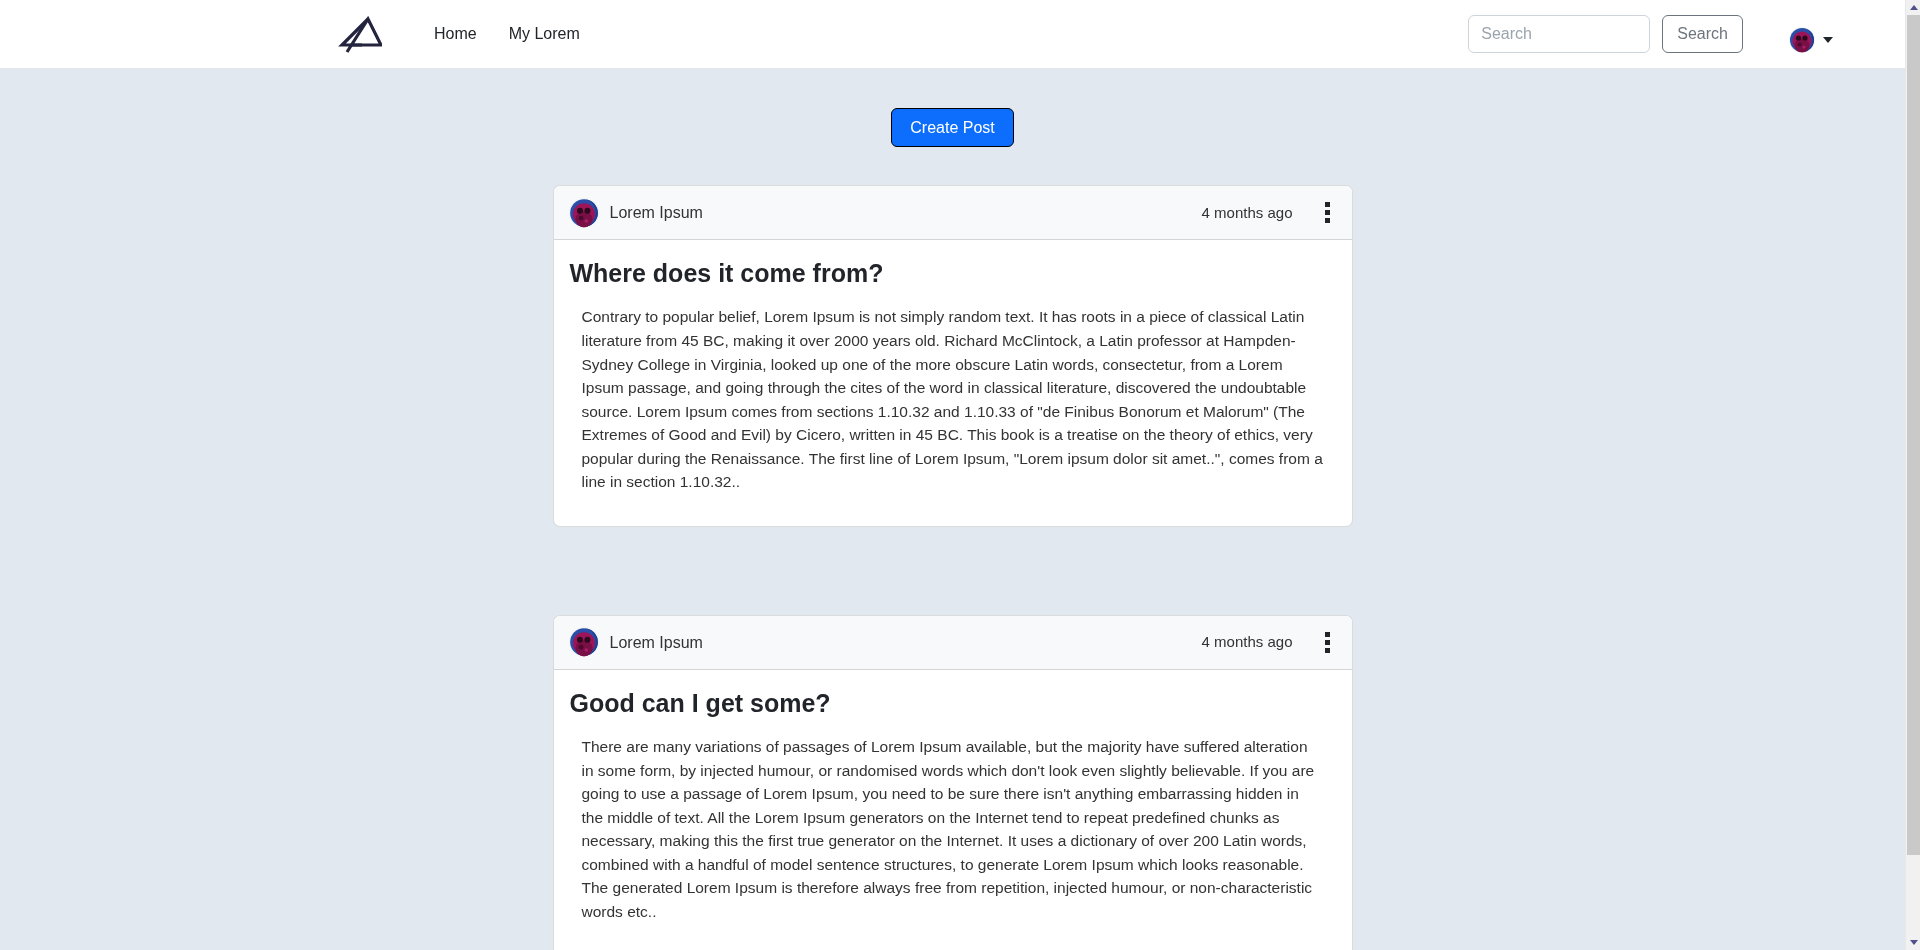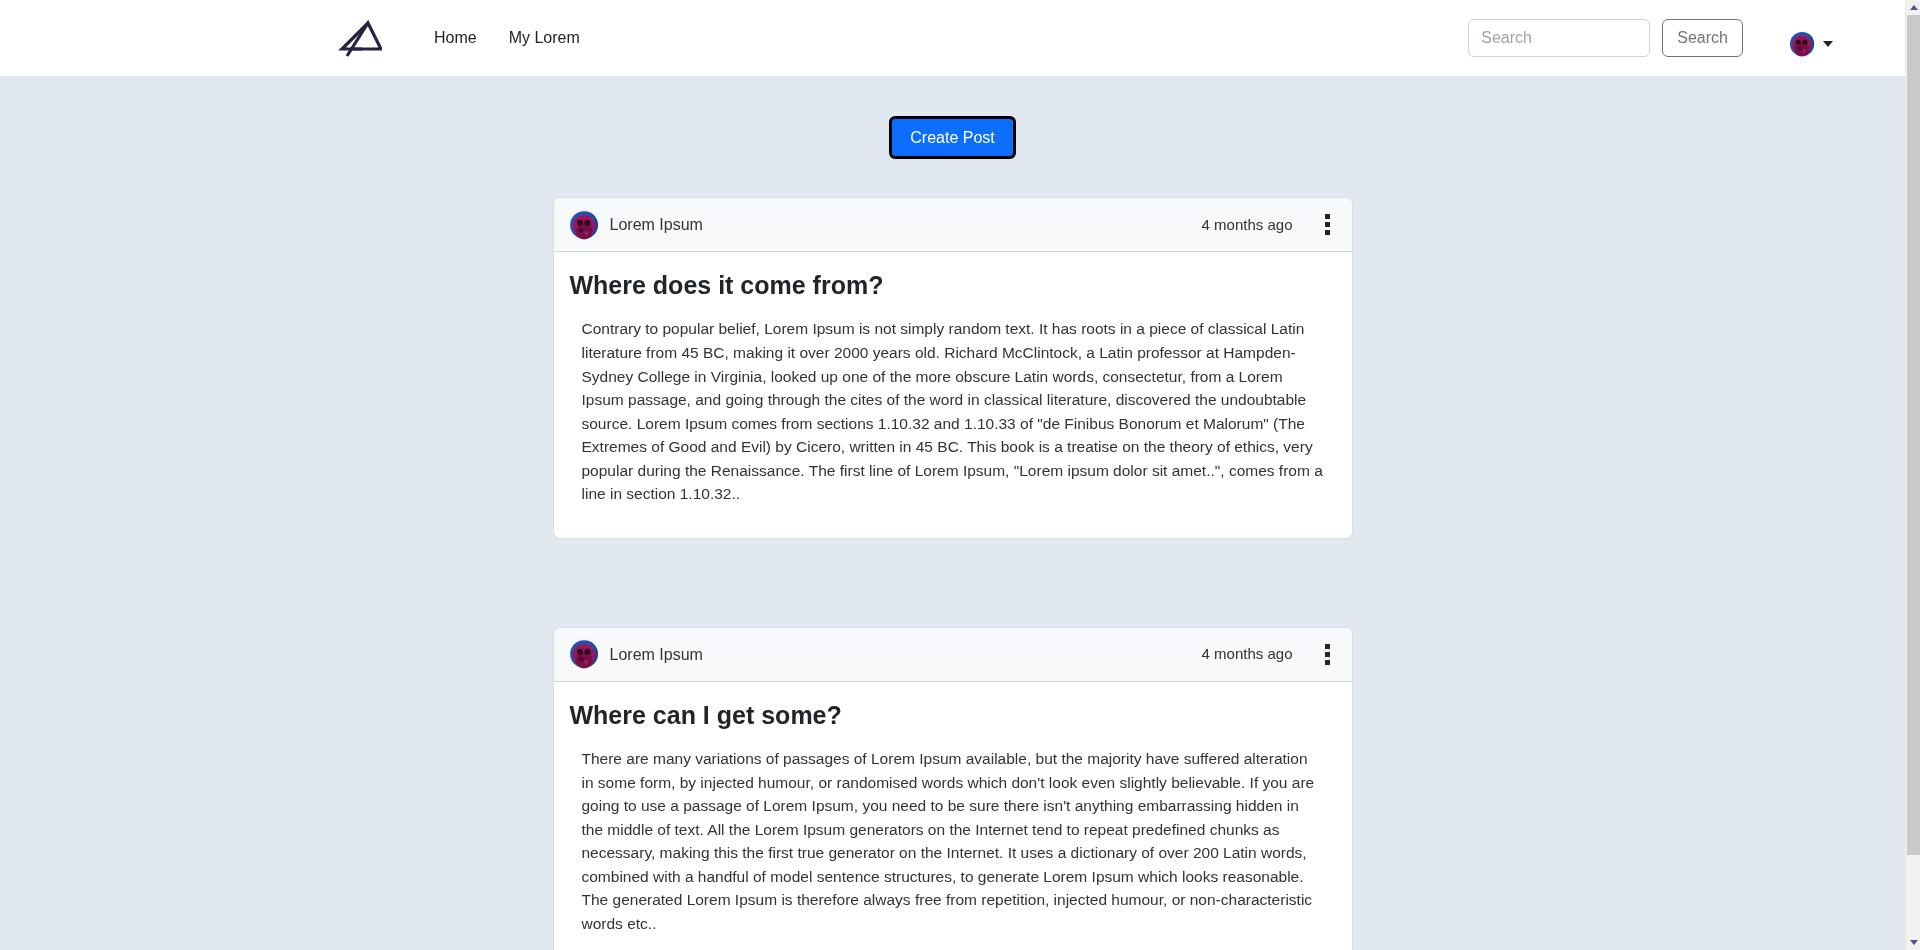--- a/index.html
+++ b/index.html
@@ -27,21 +27,21 @@
     position: absolute;
     left: 0; top: 0;
     width: 1905px;
     height: 950px;
     background: #e2e8f0;
     overflow: hidden;
   }
 
   
   .navbar {
-    height: 76px;
+    height: 68px;
     background: #ffffff;
     display: flex;
     align-items: center;
     padding: 0 0 0 0;
     position: relative;
     z-index: 5;
   }
   .nav-inner {
     width: 1905px;
     height: 68px;
@@ -140,21 +140,21 @@
     background: #e2e8f0;
     padding-top: 0;
   }
   .create-row {
     display: flex;
     justify-content: center;
     padding-top: 40px;
   }
   .create-btn {
     background: #0d6efd;
-    border: 3px solid #000000;
+    border: 1px solid #000000;
     color: #ffffff;
     font-size: 16px;
     font-family: "Liberation Sans", sans-serif;
     border-radius: 6px;
     padding: 9px 18px;
     cursor: pointer;
     line-height: 1.2;
   }
 
   .feed {
@@ -384,21 +384,21 @@
             </div>
             <div class="header-spacer"></div>
             <span class="post-time">4 months ago</span>
             <div class="kebab">
               <span></span>
                 <span></span>
                 <span></span>
             </div>
           </div>
           <div class="post-body">
-            <h2 class="post-title">Where can I get some?</h2>
+            <h2 class="post-title">Good can I get some?</h2>
             <p class="post-text">There are many variations of passages of Lorem Ipsum available, but the majority have suffered alteration in some form, by injected humour, or randomised words which don't look even slightly believable. If you are going to use a passage of Lorem Ipsum, you need to be sure there isn't anything embarrassing hidden in the middle of text. All the Lorem Ipsum generators on the Internet tend to repeat predefined chunks as necessary, making this the first true generator on the Internet. It uses a dictionary of over 200 Latin words, combined with a handful of model sentence structures, to generate Lorem Ipsum which looks reasonable. The generated Lorem Ipsum is therefore always free from repetition, injected humour, or non-characteristic words etc..</p>
           </div>
         </div>
 
       </div>
     </div>
   </div>
 
   <div id="scrollbar">
     <div class="sb-arrow up">

